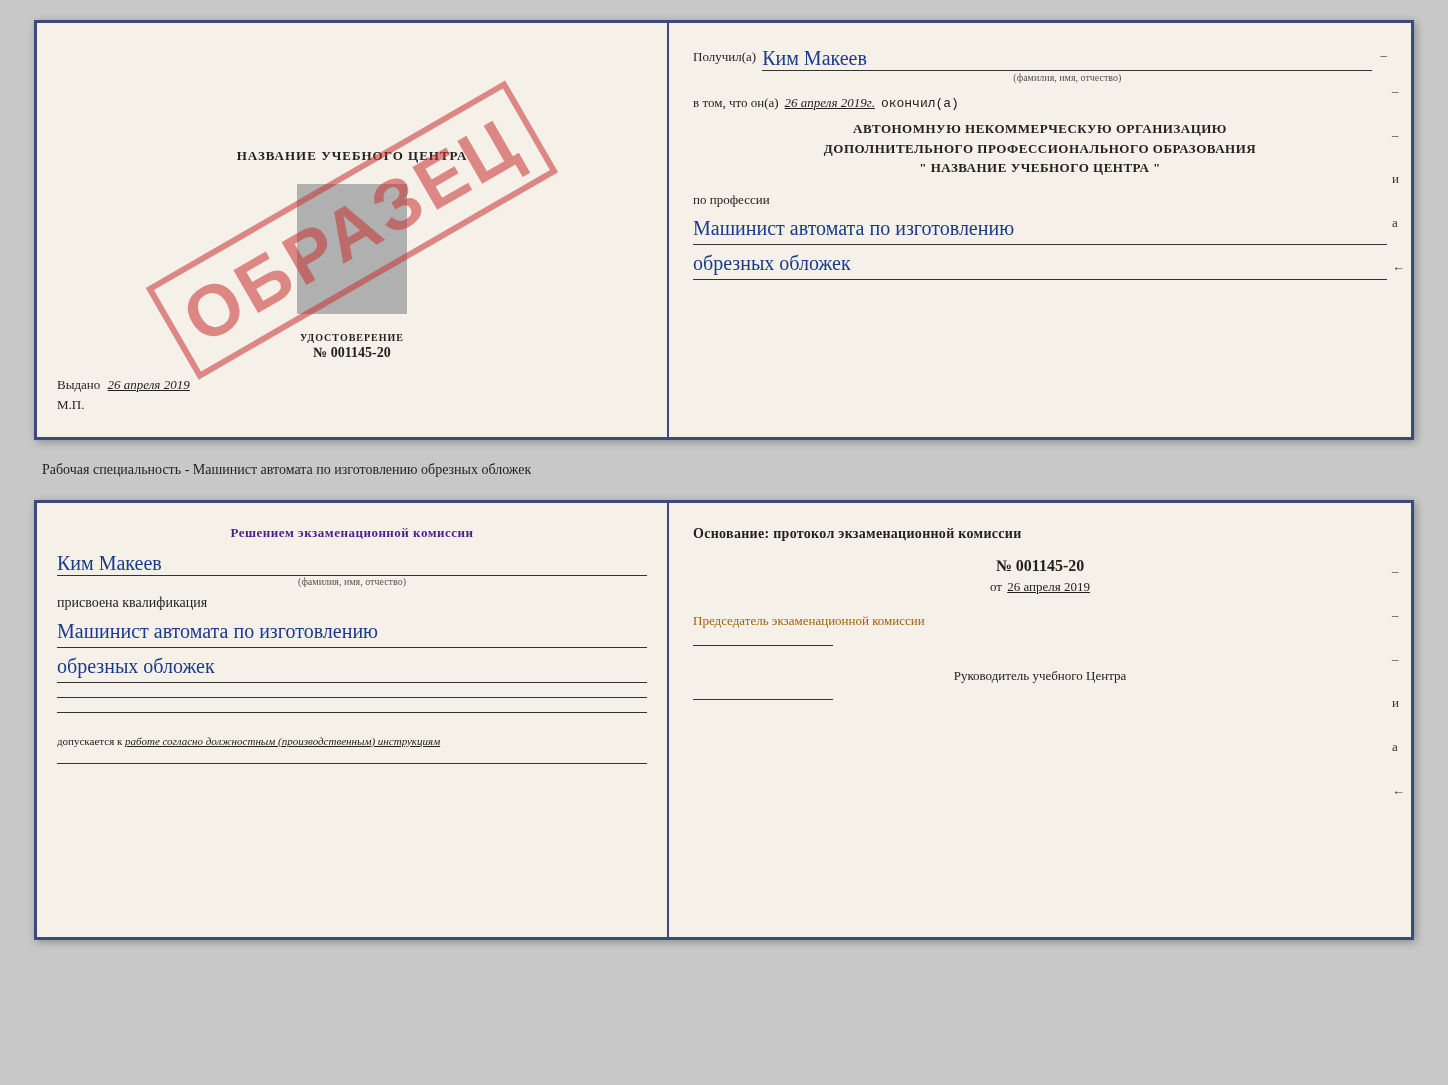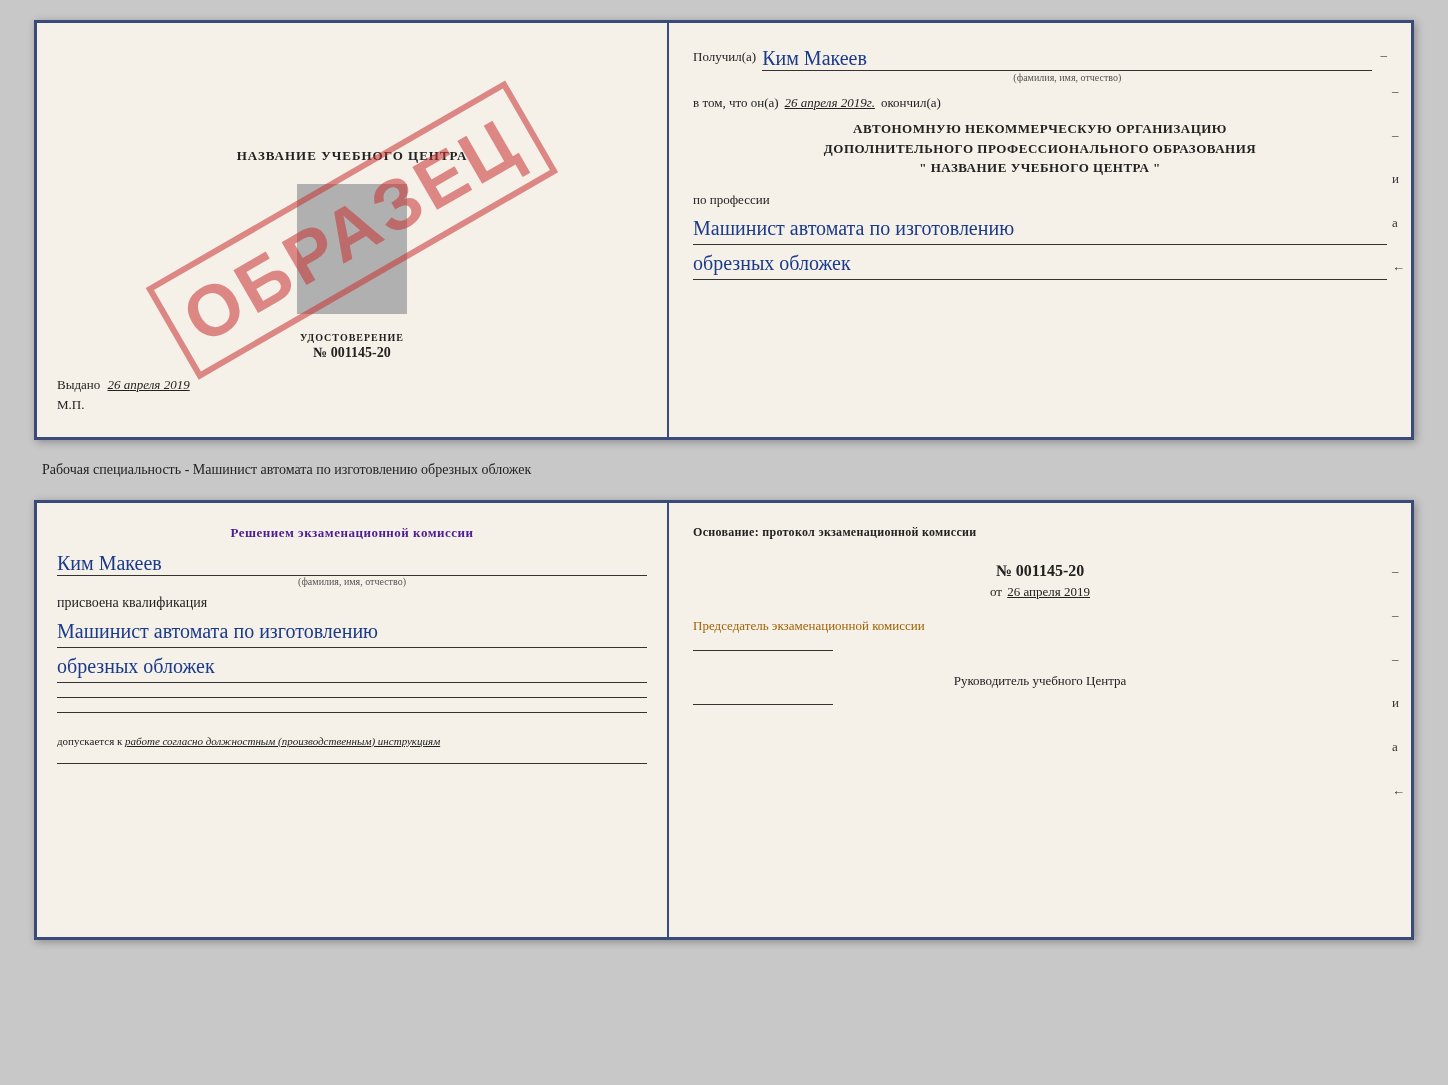--- a/index.html
+++ b/index.html
@@ -174,20 +174,21 @@
     .vtom-date {
       font-style: italic;
       text-decoration: underline;
       font-size: 13px;
       color: #222;
     }
 
     .okончil {
       font-size: 13px;
       color: #222;
+      font-family: Liberation Mono, monospace;
     }
 
     .org-block {
       text-align: center;
       font-size: 13px;
       font-weight: bold;
       letter-spacing: 0.5px;
       text-transform: uppercase;
       color: #222;
       line-height: 1.5;
@@ -293,26 +294,26 @@
       margin-top: 20px;
       line-height: 1.5;
     }
 
     .dopuskaetsya-italic {
       font-style: italic;
       text-decoration: underline;
     }
 
     .osnovanie-block {
-      font-size: 12px;
+      font-size: 14px;
       color: #222;
       font-weight: bold;
       letter-spacing: 0.3px;
       line-height: 1.6;
-      margin-bottom: 20px;
+      margin-bottom: 12px;
     }
 
     .number-large {
       font-size: 16px;
       font-weight: bold;
       color: #222;
       text-align: center;
       margin: 10px 0 4px 0;
     }
 

